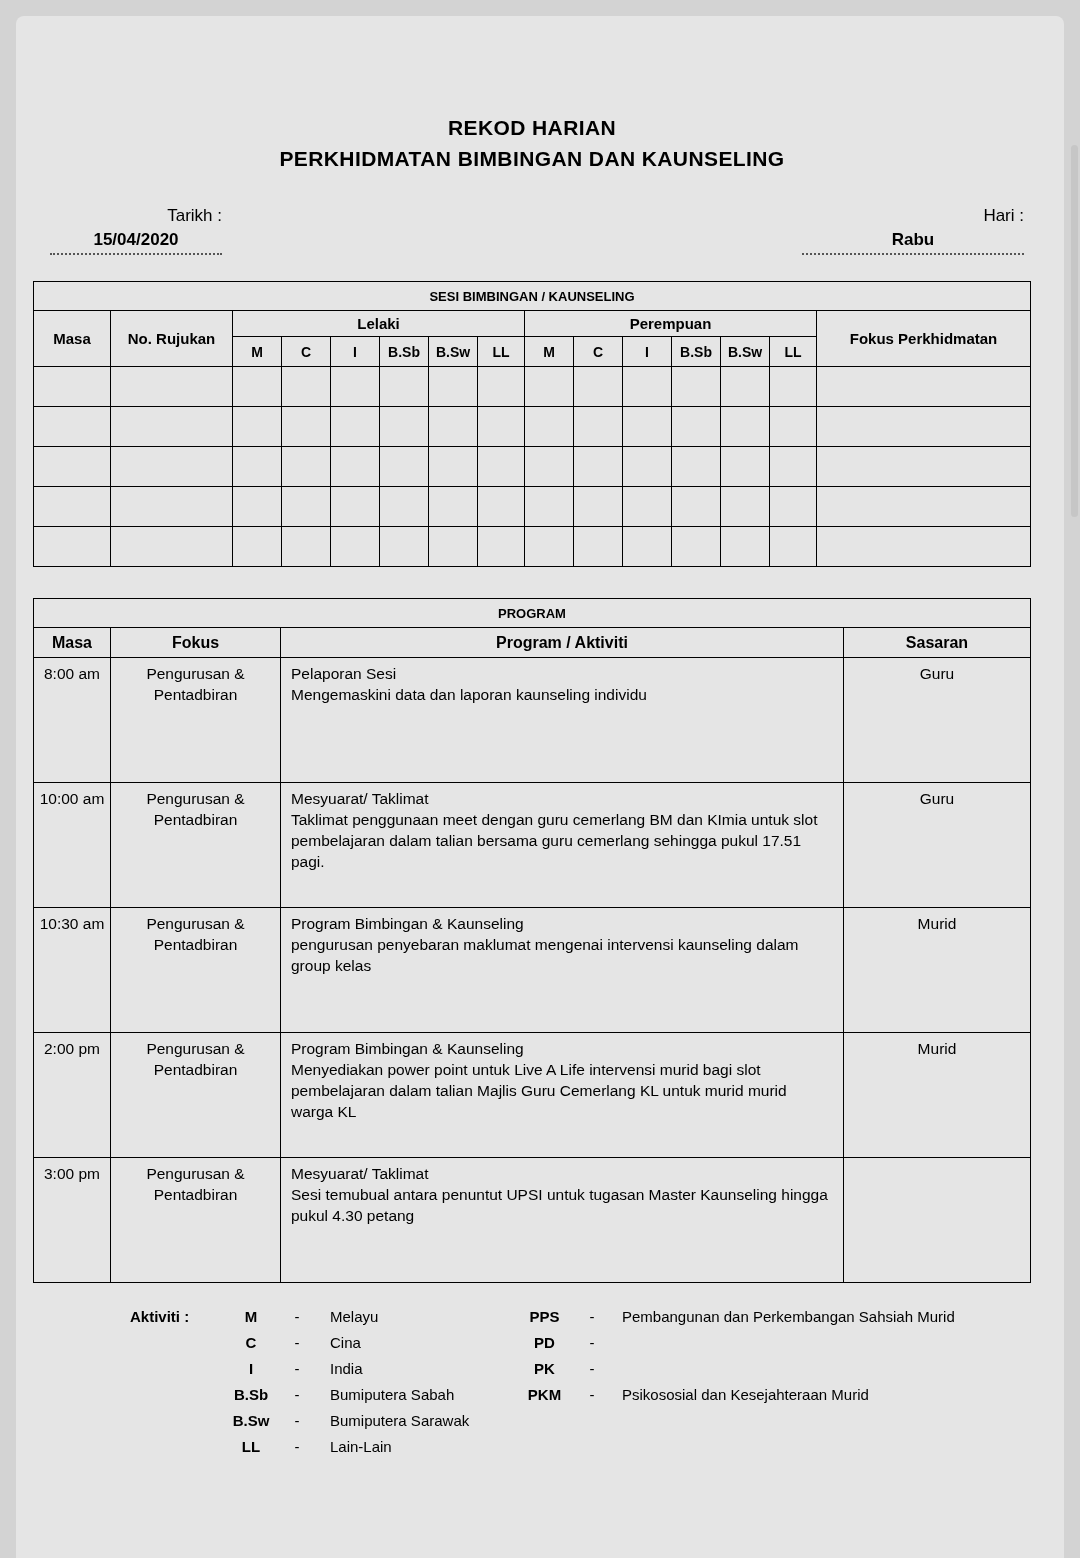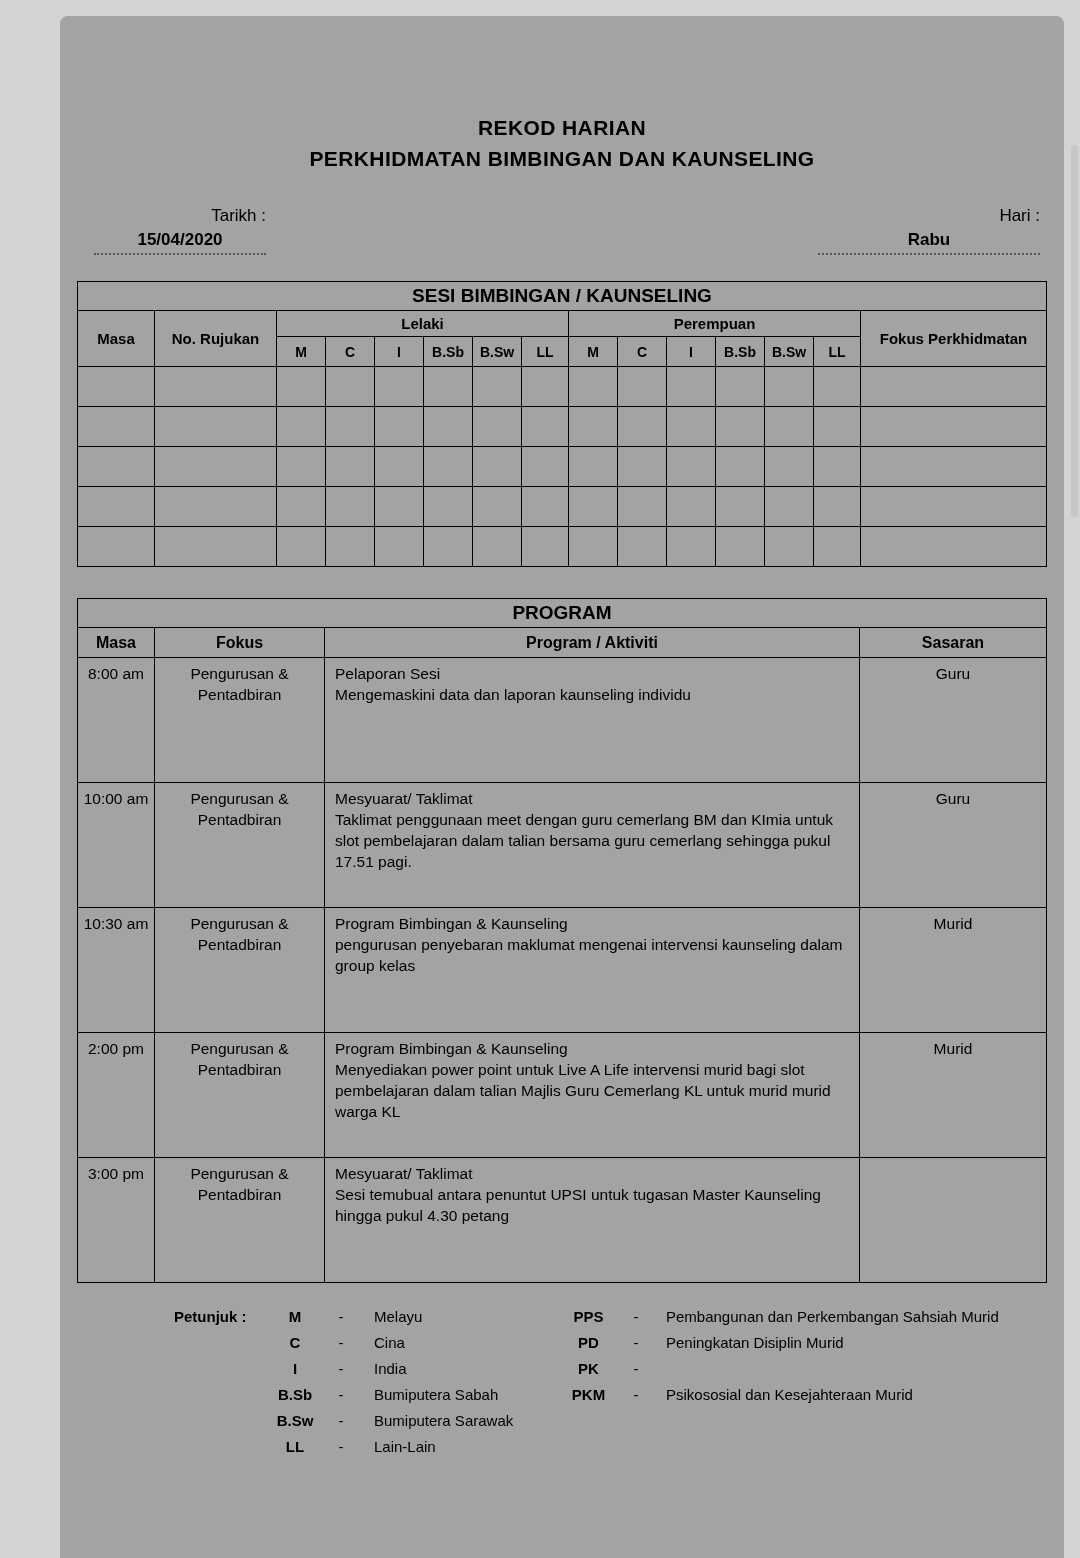--- a/index.html
+++ b/index.html
@@ -6,25 +6,24 @@
   body{
     width:1080px;height:1558px;
     background:#d3d3d3;
     font-family:"Liberation Sans", sans-serif;
     color:#000;
     position:relative;
     overflow:hidden;
   }
   .page{
     position:absolute;top:16px;left:16px;right:16px;bottom:0;
-    background:#a3a3a3;
+    background:#e5e5e5;
     border-radius:8px 8px 0 0;
-    padding:96px 17px 0 17px;
+    padding:96px 33px 0 17px;
     box-sizing:border-box;
-    margin-left:44px;
   }
   .title{
     text-align:center;
     font-weight:bold;
     font-size:21px;
     letter-spacing:0.4px;
     line-height:31px;
   }
   
   .meta-row{
@@ -55,21 +54,21 @@
     width:100%;
   }
   th,td{
     border:1px solid #000;
     font-size:15px;
     padding:0;
     box-sizing:border-box;
   }
   th{font-weight:bold;text-align:center;}
   .tbl-title th{
-    font-size:19px;
+    font-size:13px;
     height:29px;
   }
   .sesi{margin-top:26px;}
   .sesi .grp th{height:26px;font-size:15px;}
   .sesi .sub th{height:30px;font-size:14px;}
   .sesi .hdr th{font-size:15px;}
   .sesi .empty-row td{height:40px;}
 
   .program{margin-top:31px;}
   .program .cols th{height:30px;font-size:16px;}
@@ -321,36 +320,35 @@
         <div>Mesyuarat/ Taklimat</div>
         <div>Sesi temubual antara penuntut UPSI untuk tugasan Master Kaunseling hingga pukul 4.30 petang</div>
       </td>
       <td class="pt-sasaran"></td>
     </tr>
   </tbody>
     </table>
 
   <div class="legend">
     <div class="lrow">
-      <div class="lg-label">Petunjuk :</div>
+      <div class="lg-label">Aktiviti :</div>
       <div class="lg-code">M</div>
       <div class="lg-dash">-</div>
       <div class="lg-name">Melayu</div>
       <div class="lg-code">PPS</div>
       <div class="lg-dash">-</div>
       <div class="lg-name2">Pembangunan dan Perkembangan Sahsiah Murid</div>
     </div>
     <div class="lrow">
       <div class="lg-label"></div>
       <div class="lg-code">C</div>
       <div class="lg-dash">-</div>
       <div class="lg-name">Cina</div>
       <div class="lg-code">PD</div>
       <div class="lg-dash">-</div>
-      <div class="lg-name2">Peningkatan Disiplin Murid</div>
     </div>
     <div class="lrow">
       <div class="lg-label"></div>
       <div class="lg-code">I</div>
       <div class="lg-dash">-</div>
       <div class="lg-name">India</div>
       <div class="lg-code">PK</div>
       <div class="lg-dash">-</div>
     </div>
     <div class="lrow">

